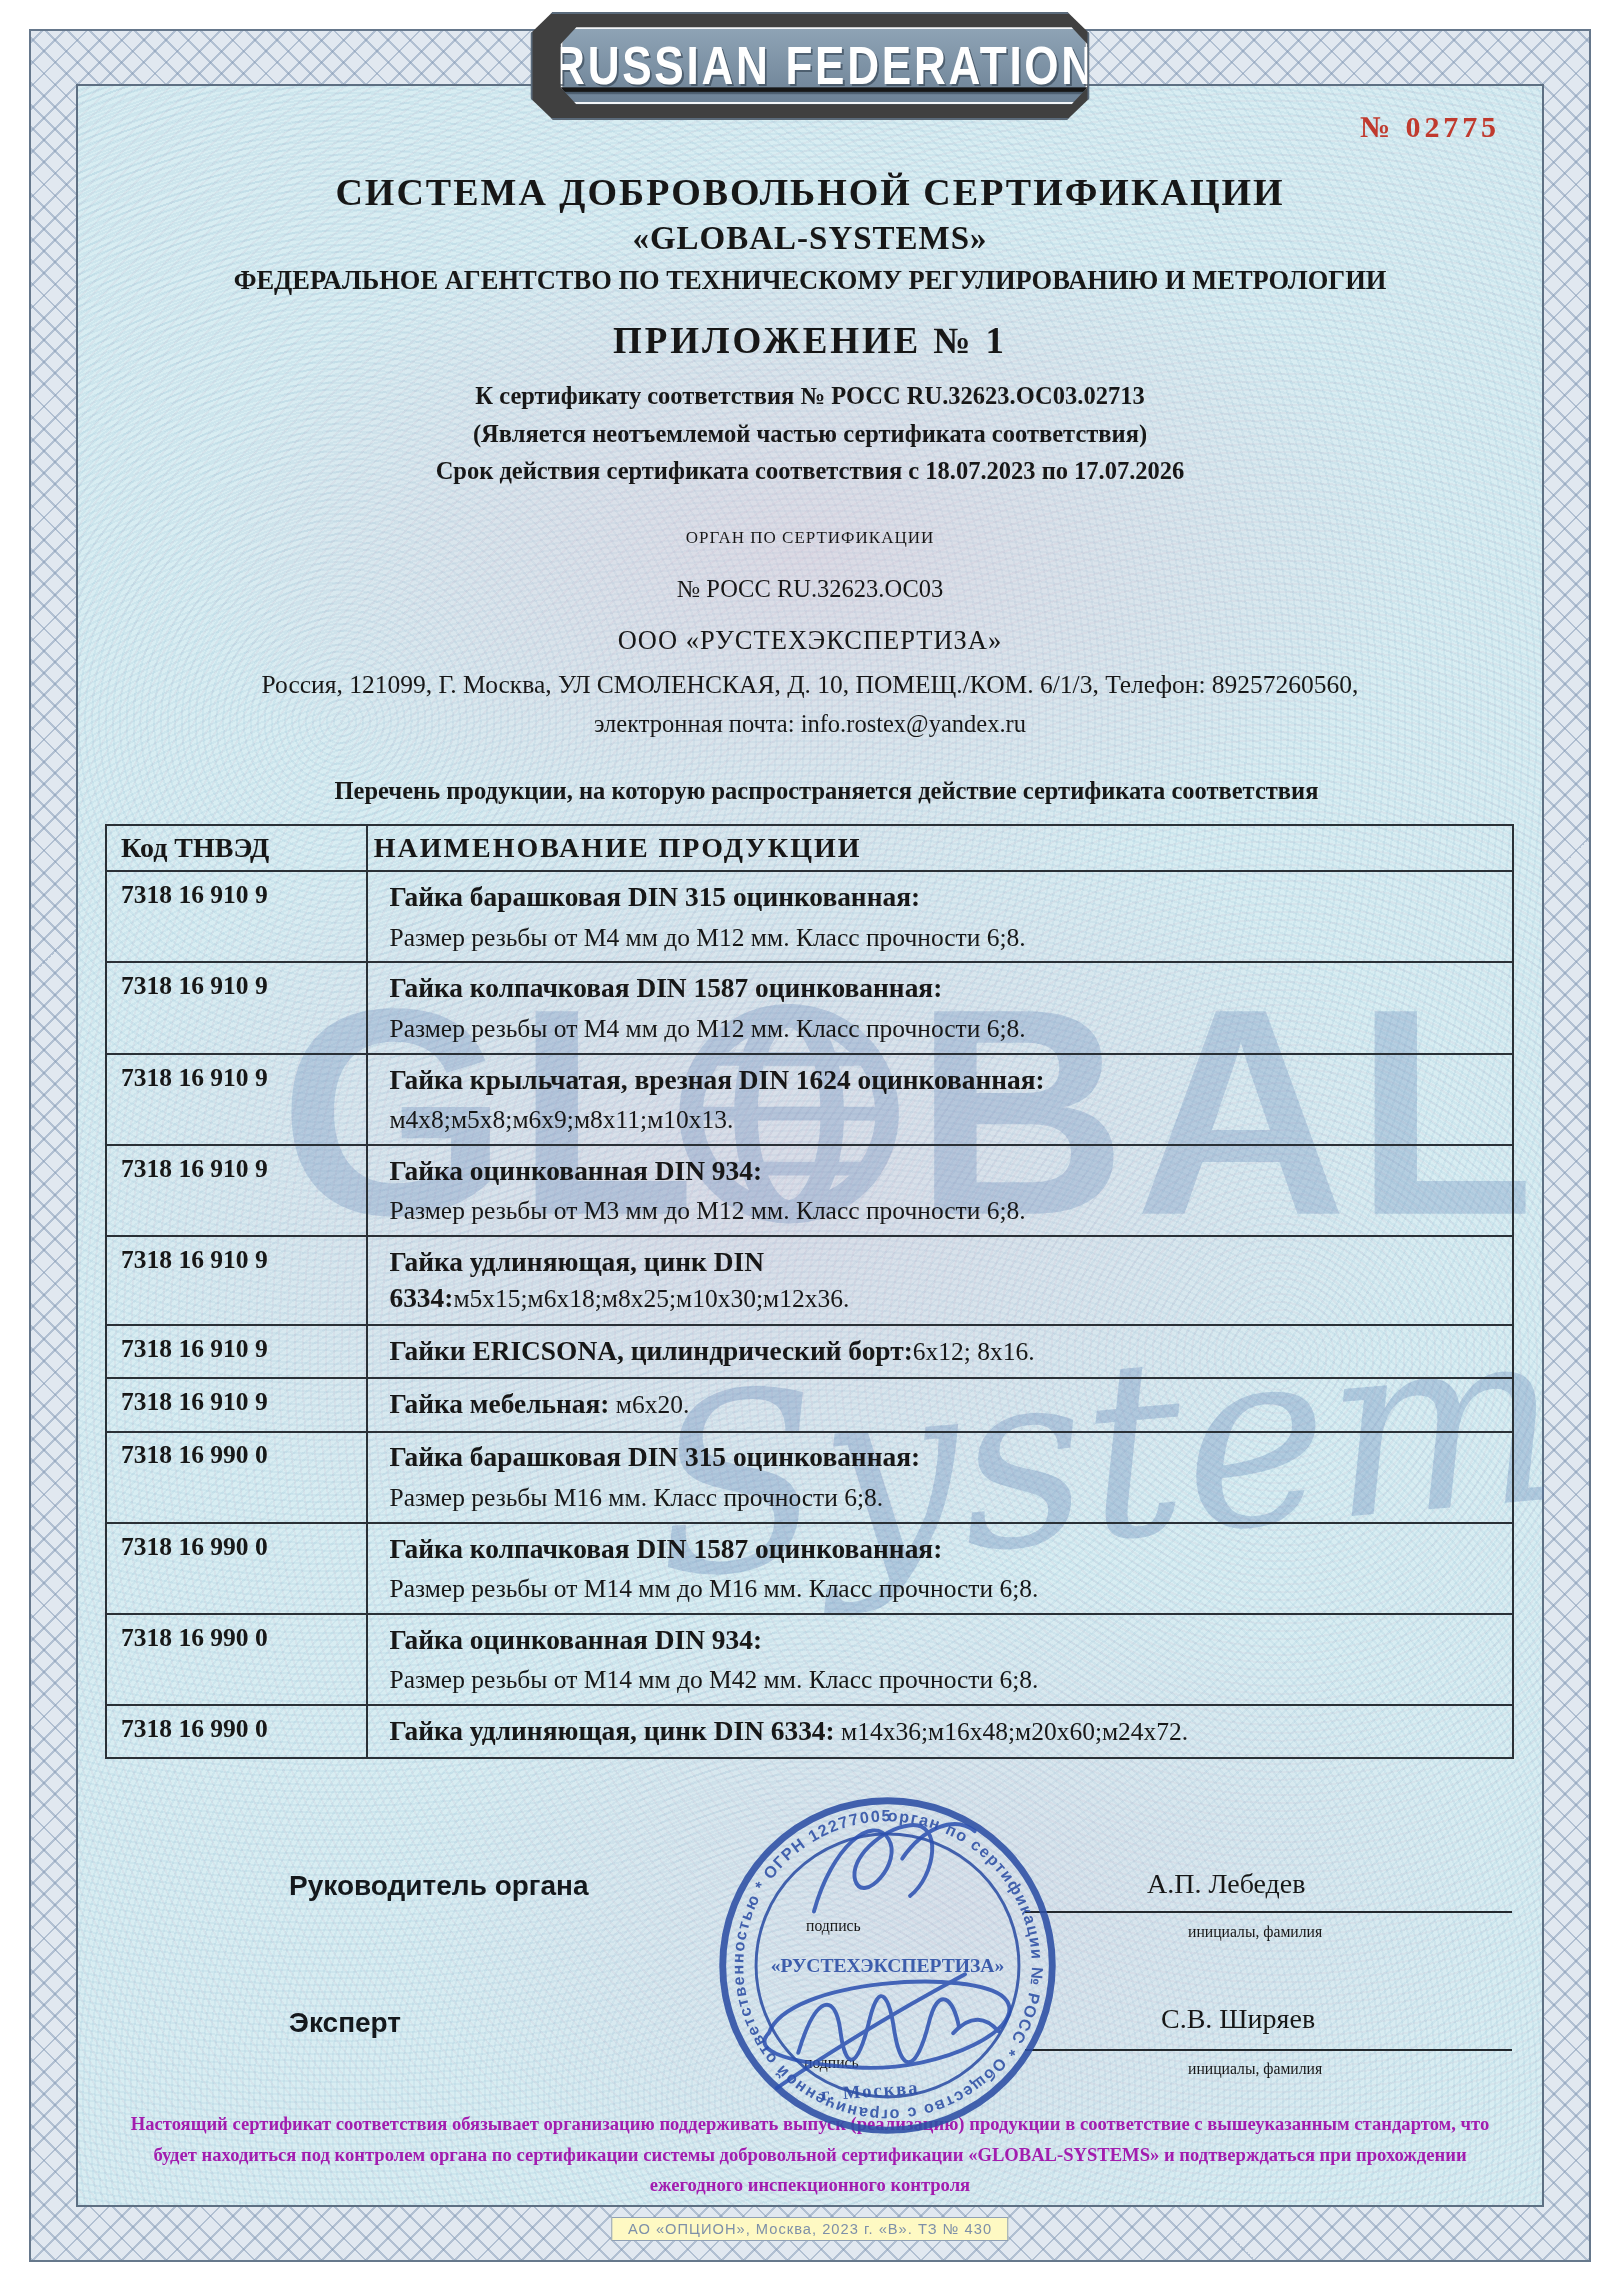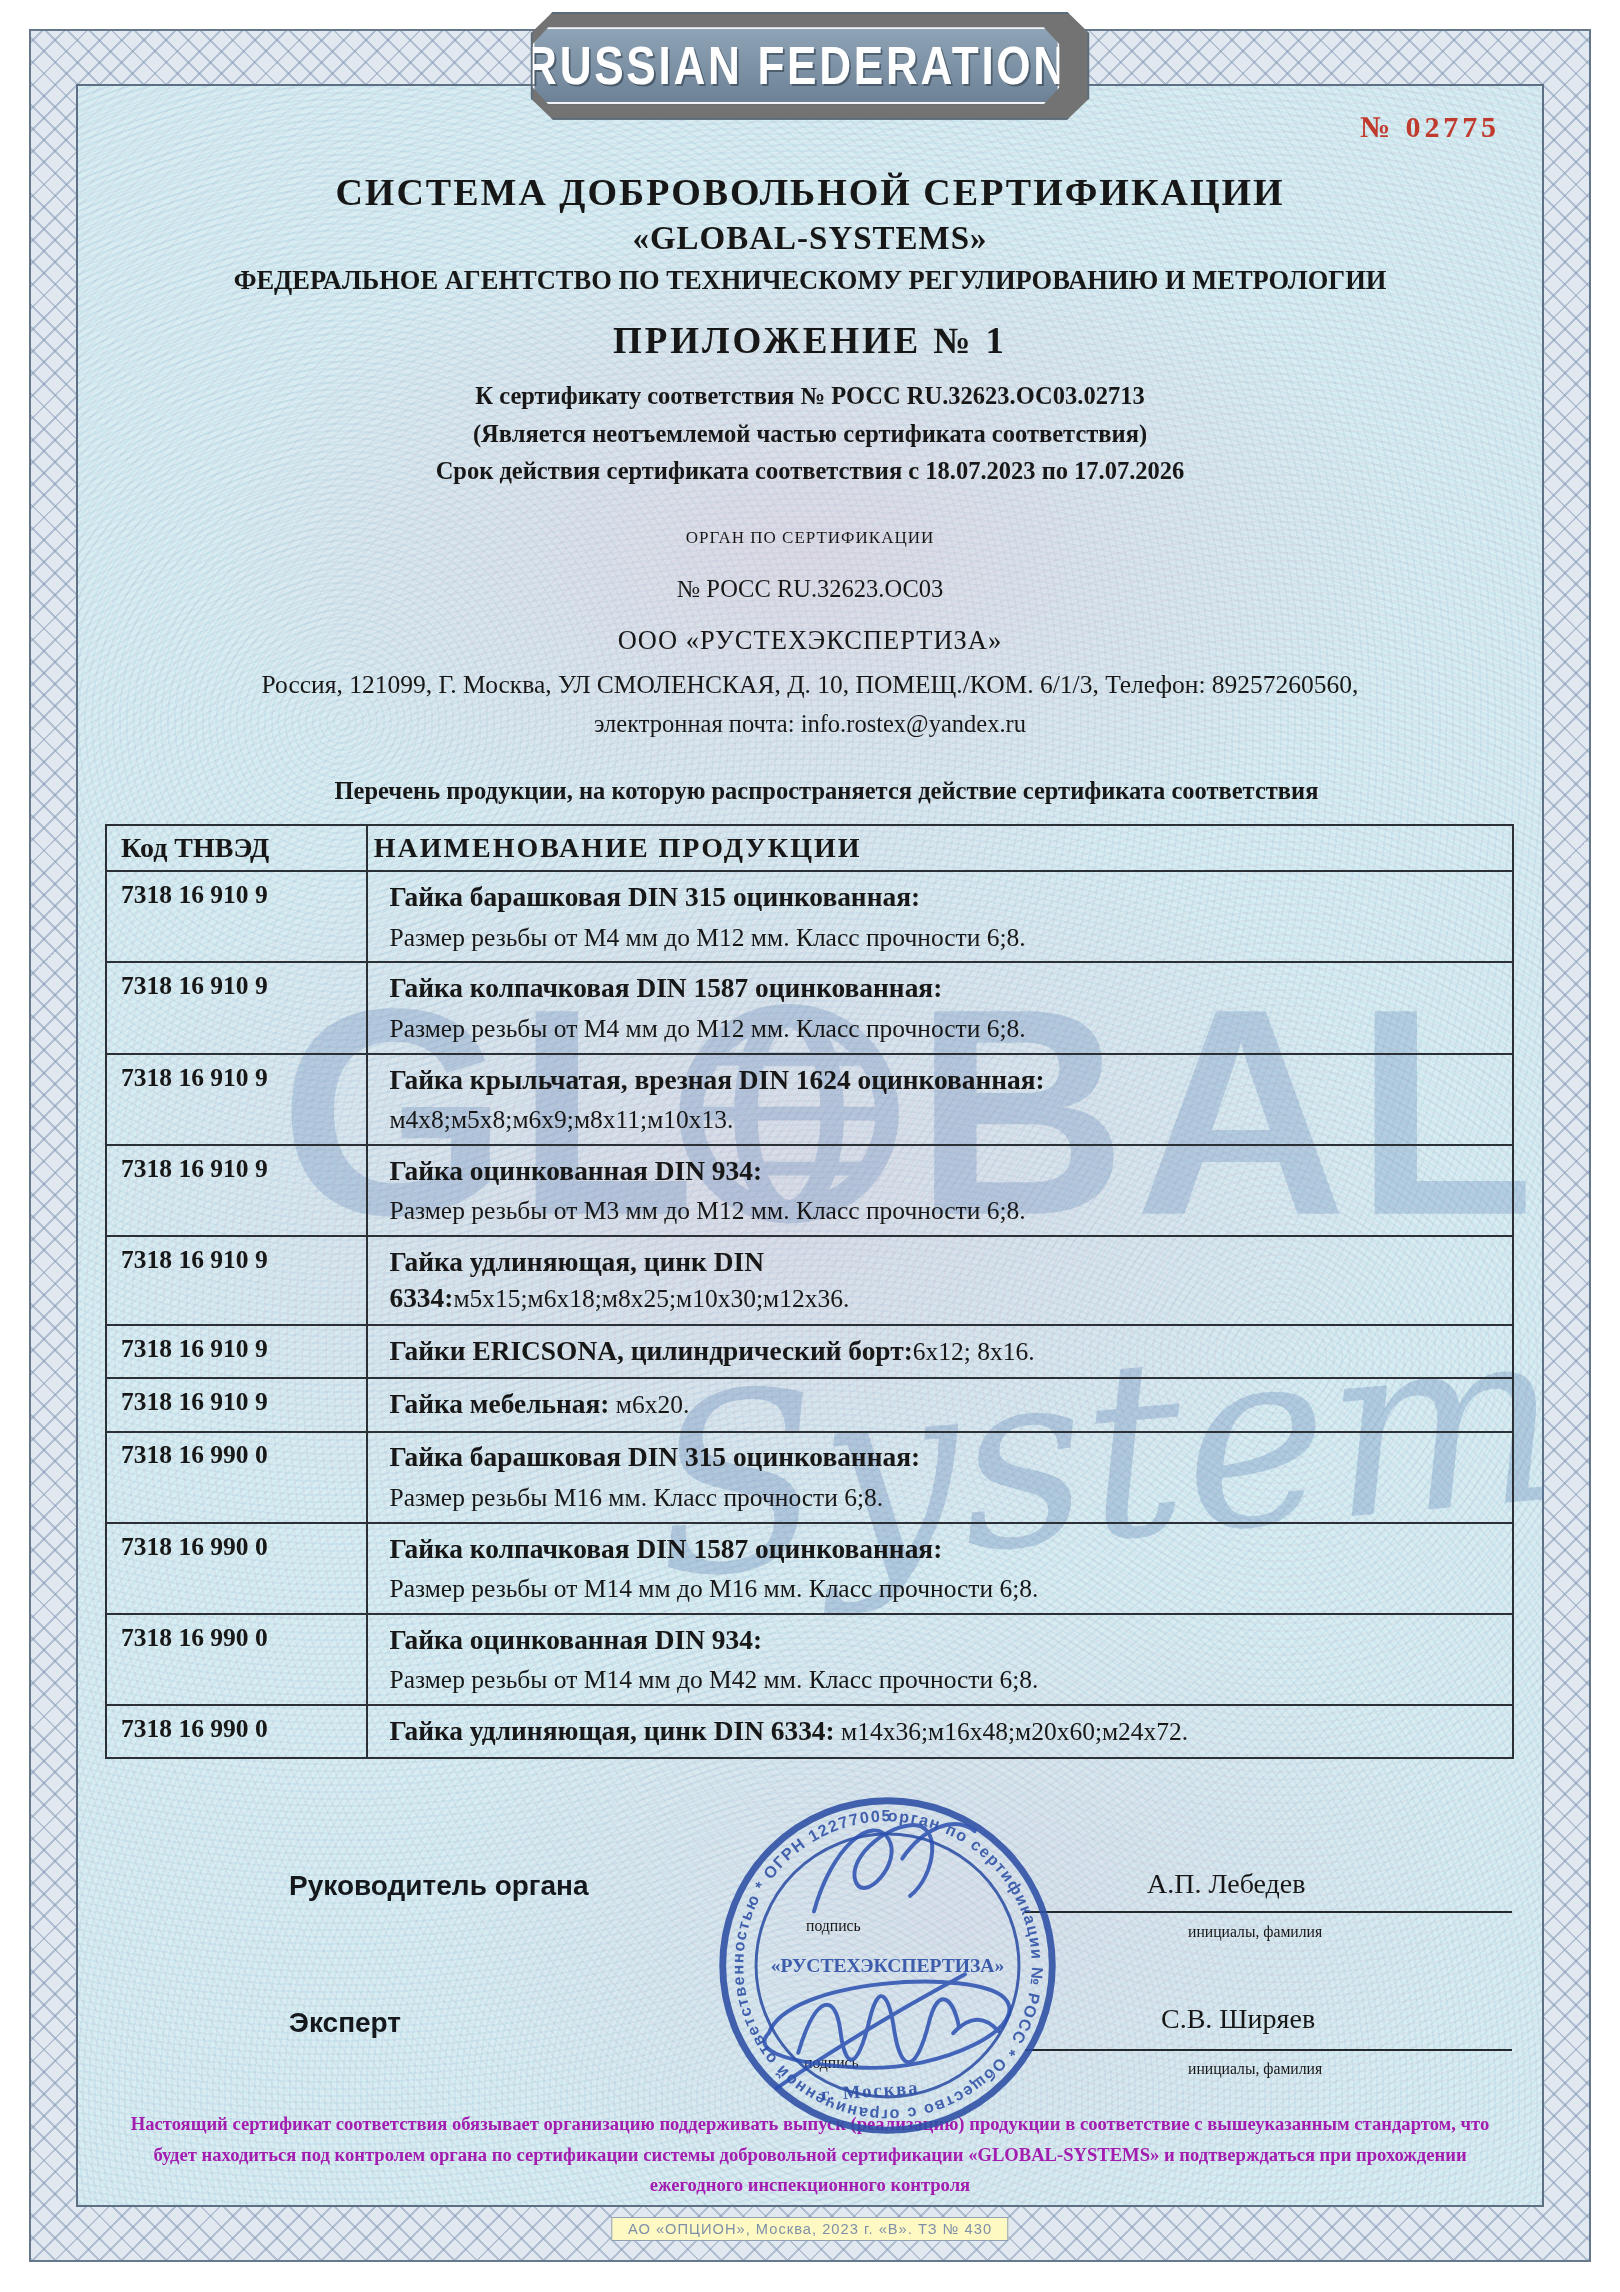--- a/index.html
+++ b/index.html
@@ -22,23 +22,23 @@
            radial-gradient(ellipse 882px 490px at 50% 22%, rgba(224,186,206,.38), rgba(224,186,206,0) 70%),
            radial-gradient(ellipse 980px 588px at 46% 52%, rgba(216,178,204,.30), rgba(216,178,204,0) 70%),
            radial-gradient(ellipse 784px 490px at 60% 86%, rgba(214,186,210,.25), rgba(214,186,210,0) 70%),
            repeating-radial-gradient(circle at 18% 30%, rgba(110,165,195,.10) 0 2px, transparent 2px 6.9px),
            repeating-radial-gradient(circle at 82% 60%, rgba(180,130,165,.08) 0 2px, transparent 2px 7.8px),
            repeating-radial-gradient(circle at 50% 95%, rgba(110,165,195,.10) 0 2px, transparent 2px 5.9px);
          text-align:center;}
 
   
   .plaque{position:absolute;left:50%;top:11.8px;transform:translateX(-50%);
-          width:555px;height:104px;background:#737373;border:2px solid #5a6b7c;
+          width:555px;height:104px;background:#404040;border:2px solid #5a6b7c;
           clip-path:polygon(4% 0,96% 0,100% 20%,100% 80%,96% 100%,4% 100%,0 80%,0 20%);
-          display:flex;align-items:center;justify-content:flex-start;z-index:9;}
+          display:flex;align-items:center;justify-content:flex-end;z-index:9;text-decoration:underline;}
   .plaque-inner{width:523px;height:73px;background:linear-gradient(#8ea3b5,#6d8296);
           border:2px solid #f2f5f8;box-shadow:0 0 0 2px #5a6b7c;
           clip-path:polygon(3% 0,97% 0,100% 22%,100% 78%,97% 100%,3% 100%,0 78%,0 22%);
           display:flex;align-items:center;justify-content:center;}
   .plaque-text{font-family:"Liberation Sans",sans-serif;font-weight:bold;font-size:48px;
           color:#ffffff;letter-spacing:2.9px;transform:scale(.92,1.12);white-space:nowrap;
           text-shadow:2px 2px 0 rgba(40,55,70,.55);}
 
   .serial{position:absolute;top:110px;right:120px;font-weight:bold;font-size:30px;
           letter-spacing:3.9px;z-index:8;}

